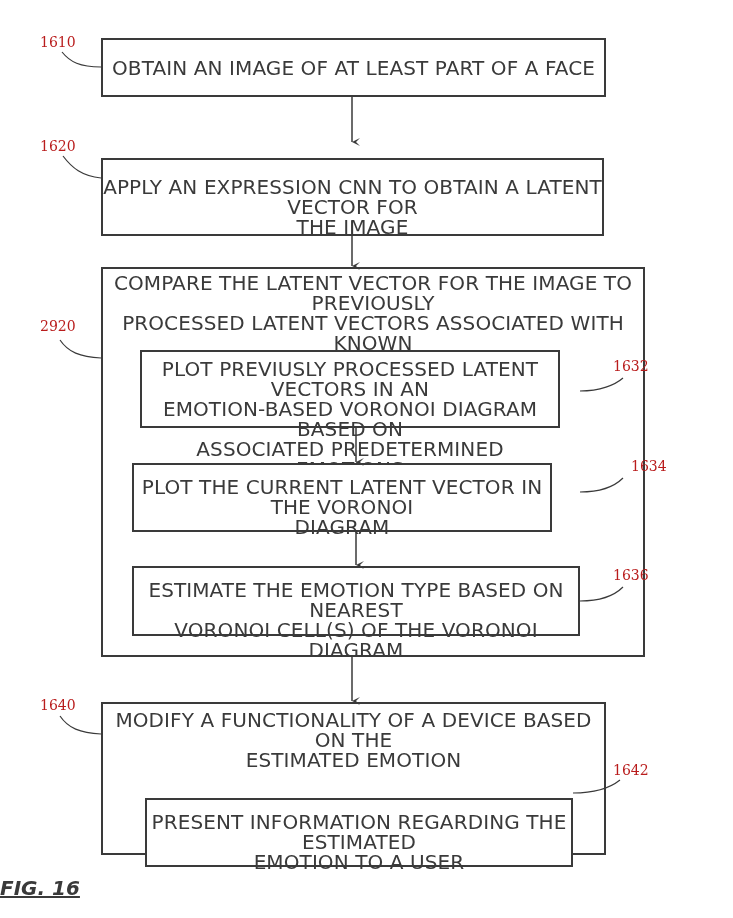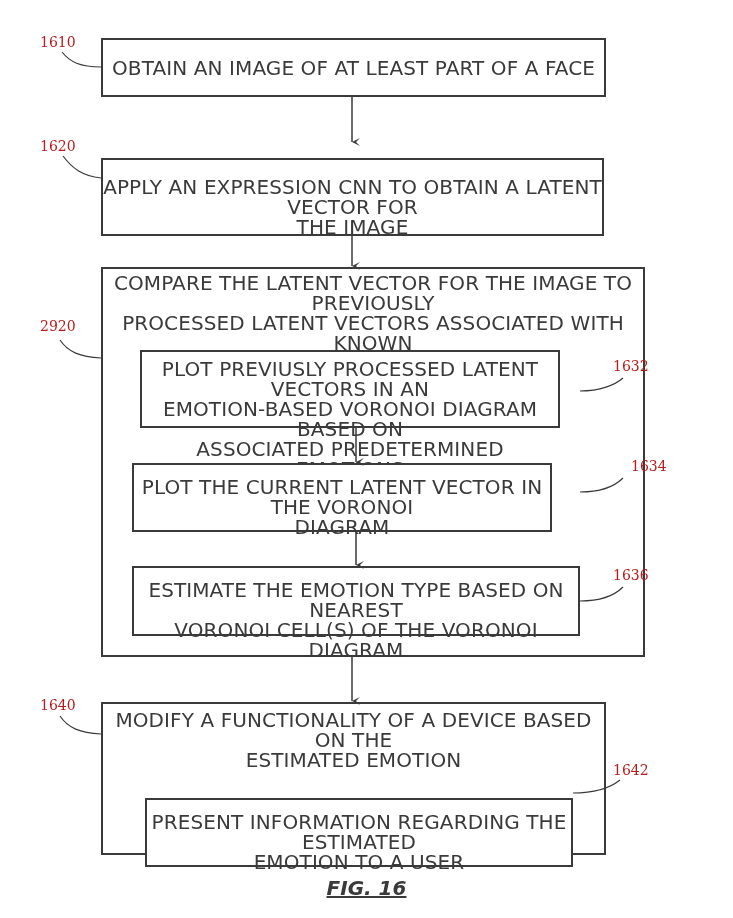--- a/index.html
+++ b/index.html
@@ -3,21 +3,21 @@
 <meta charset="utf-8">
 <style>
   html, body { margin: 0; padding: 0; background: #ffffff; }
   body { width: 733px; height: 918px; position: relative; overflow: hidden;
          font-family: "DejaVu Sans", sans-serif; color: #333333; }
   .box { position: absolute; border: 2px solid #3a3a3a; box-sizing: border-box; background: #fff; }
   .txt { position: absolute; left: 0; right: 0; text-align: center; font-size: 20px;
          line-height: 20px; letter-spacing: 0.1px; color: #3a3a3a; white-space: pre-line; }
   .ref { position: absolute; font-family: "DejaVu Serif", serif; font-size: 14px; color: #b91c1c; }
   svg.overlay { position: absolute; left: 0; top: 0; width: 733px; height: 918px; pointer-events: none; }
-  .fig { position: absolute; left: 0; right: 0; top: 876px; text-align: center; font-size: 20px;
+  .fig { position: absolute; left: 0; right: 0; top: 876px; text-align: left; font-size: 20px;
          font-style: italic; font-weight: bold; text-decoration: underline; color: #3a3a3a; }
 </style>
 </head>
 <body>
 
 <div class="box" style="left:101px;top:38px;width:505px;height:59px;">
   <div class="txt" style="top:18px;">OBTAIN AN IMAGE OF AT LEAST PART OF A FACE</div>
 </div>
 <div class="ref" style="left:40px;top:34px;">1610</div>
 

